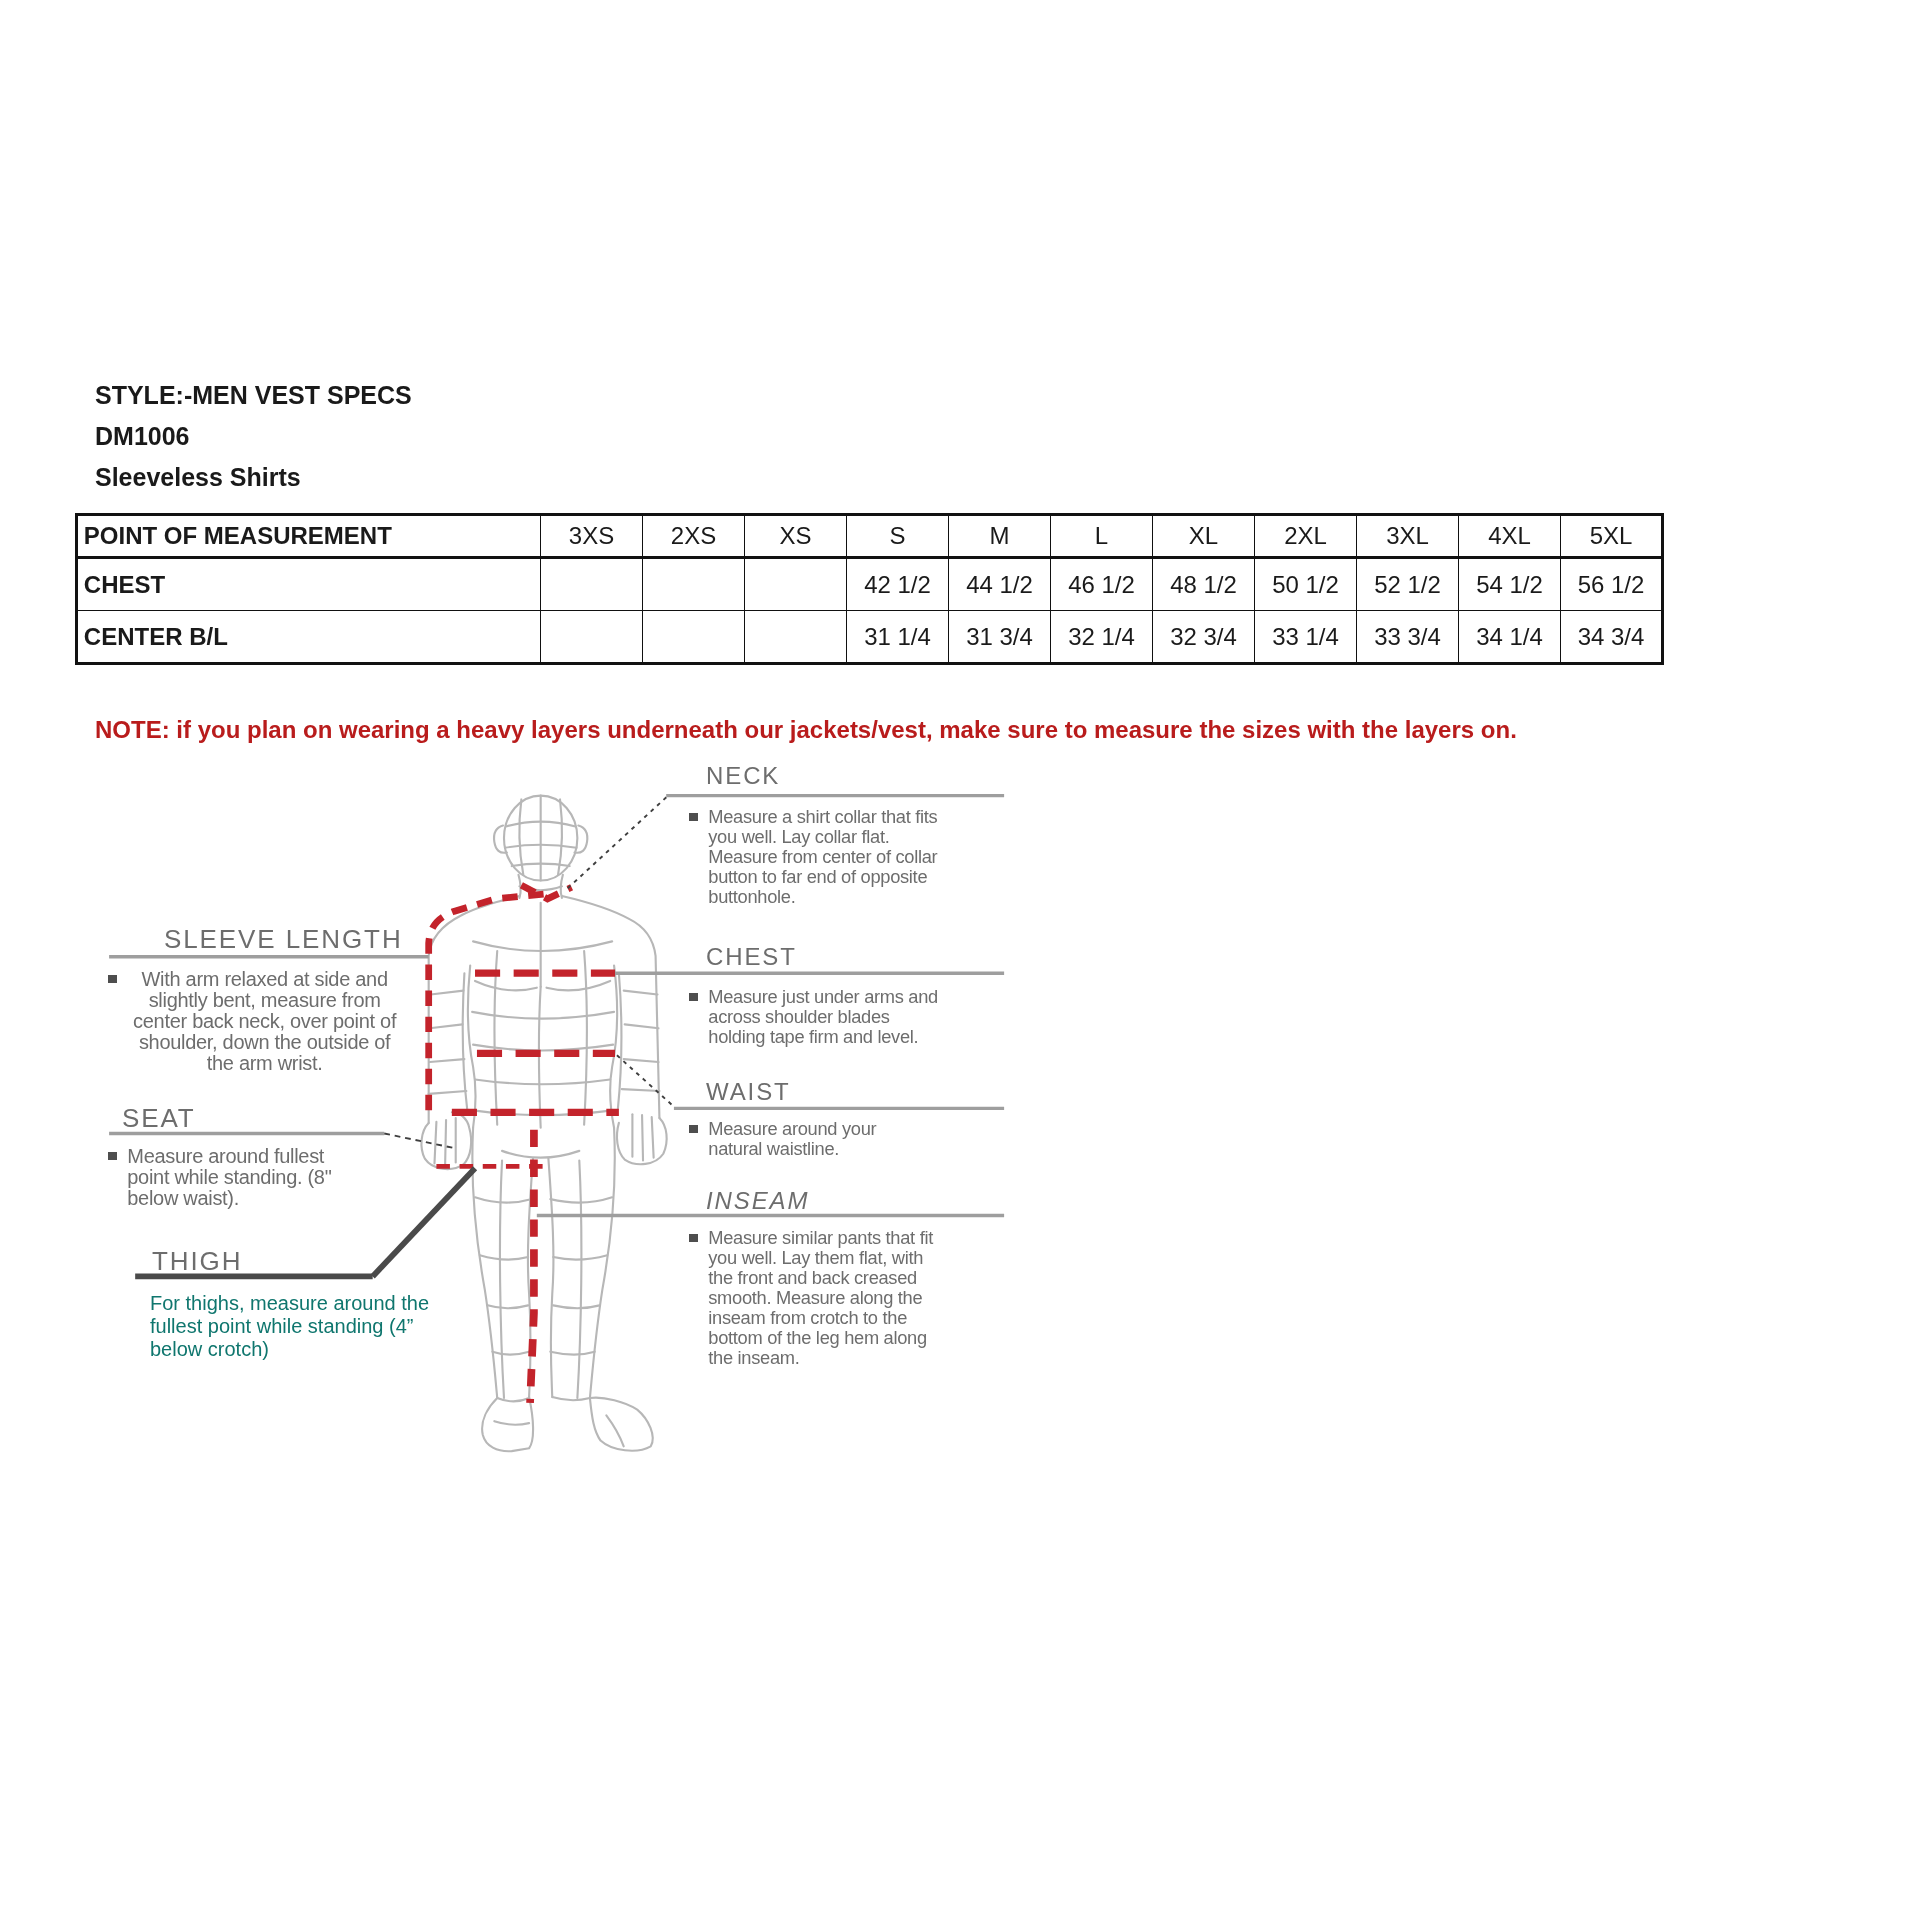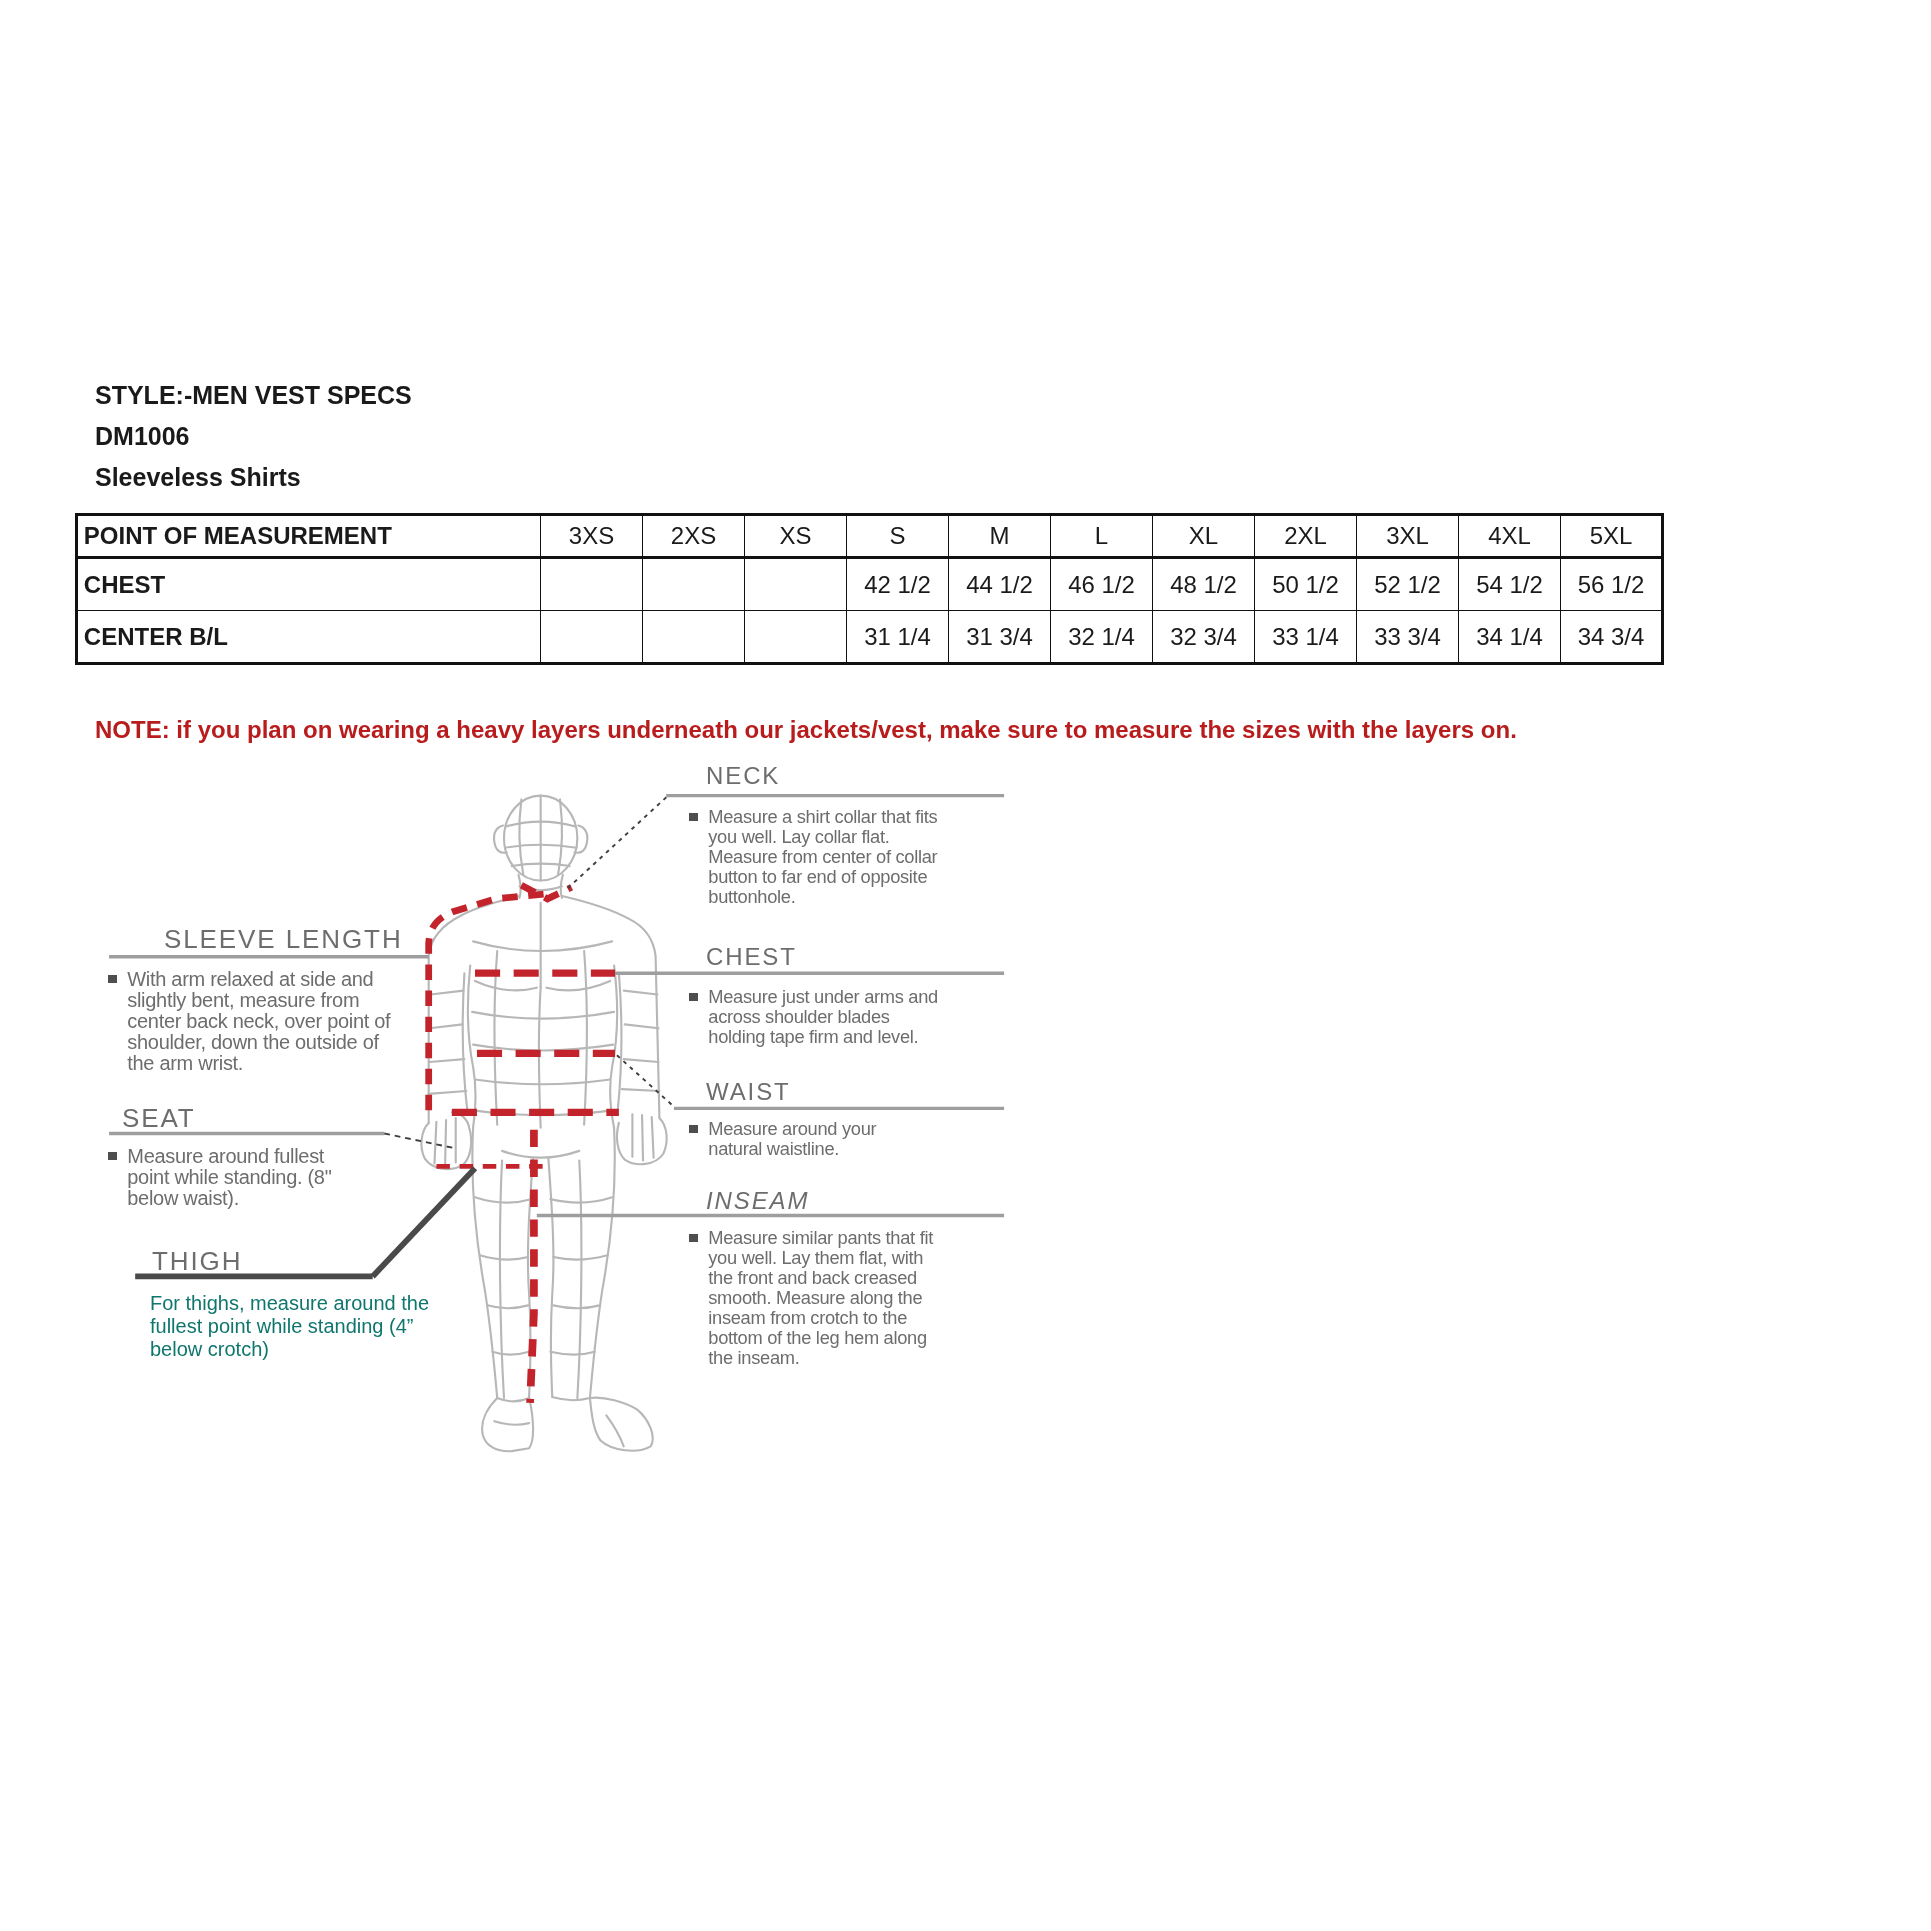--- a/index.html
+++ b/index.html
@@ -252,21 +252,21 @@
     <span class="txt">Measure around your natural waistline.</span>
   </div>
 
   <div class="co-title" style="left:706px;top:1187px;font-style:italic;">INSEAM</div>
   <div class="co-body" style="left:689px;top:1228px;width:259px;">
     <span class="bullet"></span>
     <span class="txt">Measure similar pants that fit you well. Lay them flat, with the front and back creased smooth. Measure along the inseam from crotch to the bottom of the leg hem along the inseam.</span>
   </div>
 
   <div class="co-title big" style="left:122px;top:924px;margin-left:42px;">SLEEVE LENGTH</div>
-  <div class="co-body lg" style="left:108px;top:969px;width:294px;">
+  <div class="co-body lg" style="left:108px;top:969px;width:294px;text-align:center;">
     <span class="bullet"></span>
     <span class="txt">With arm relaxed at side and slightly bent, measure from center back neck, over point of shoulder, down the outside of the arm wrist.</span>
   </div>
 
   <div class="co-title big" style="left:122px;top:1103px;">SEAT</div>
   <div class="co-body lg" style="left:108px;top:1146px;width:251px;">
     <span class="bullet"></span>
     <span class="txt">Measure around fullest point while standing. (8" below waist).</span>
   </div>
 

